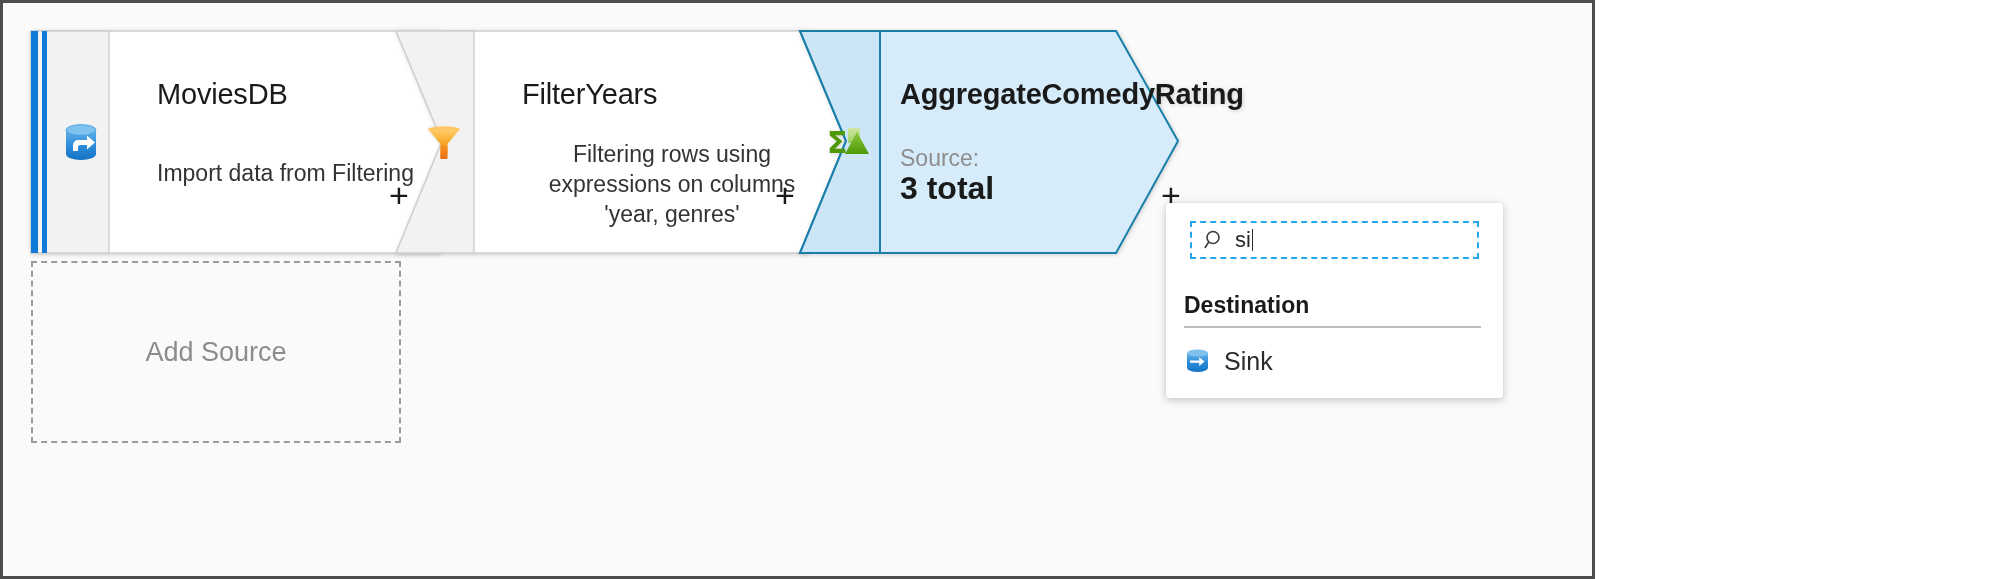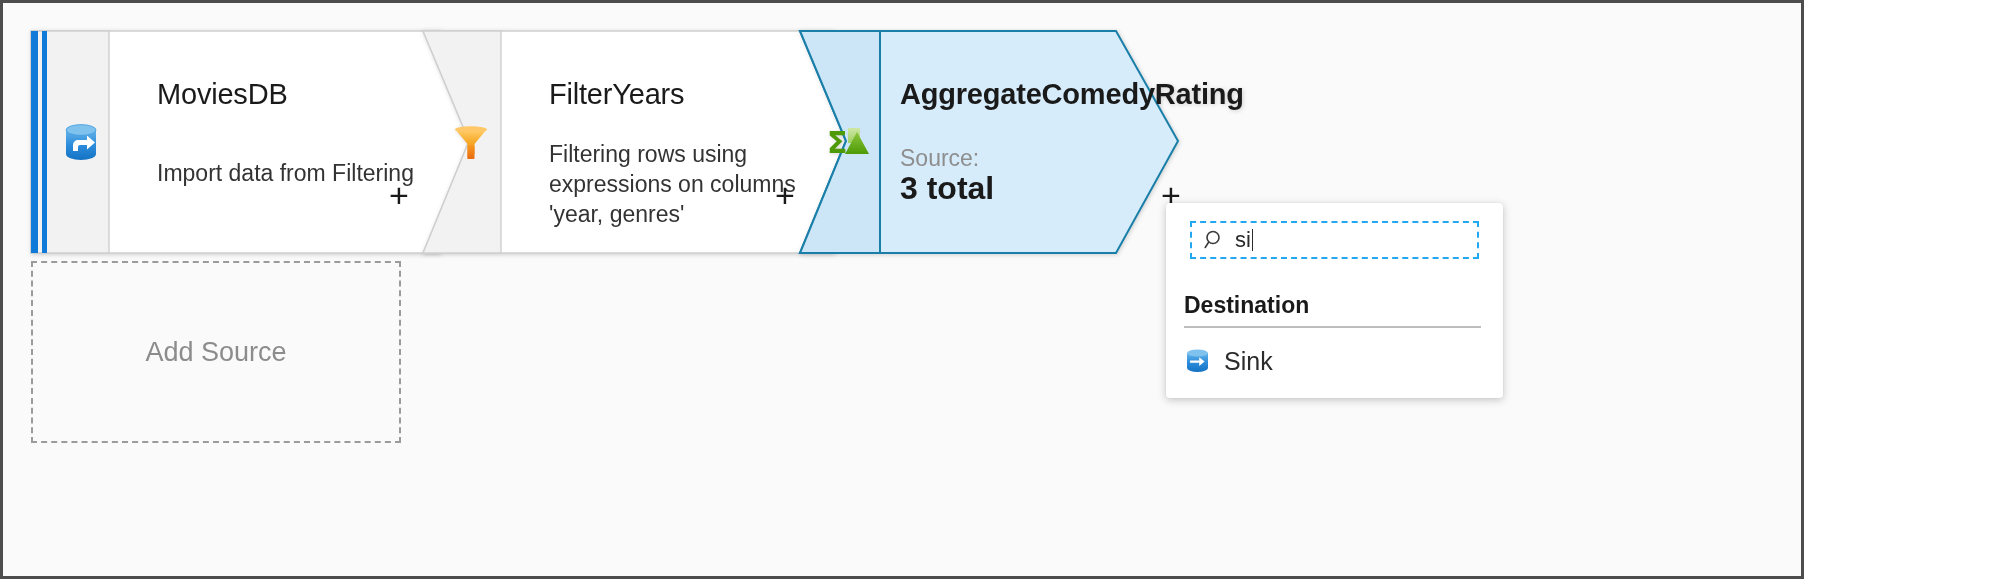--- a/index.html
+++ b/index.html
@@ -7,21 +7,21 @@
     padding: 0;
     background: #ffffff;
   }
   body {
     font-family: "Liberation Sans", sans-serif;
     -webkit-font-smoothing: antialiased;
   }
 
   #screen {
     position: relative;
-    width: 1804px;
+    width: 1595px;
     height: 579px;
     box-sizing: border-box;
     border: 3px solid #4d4d4d;
     background: #737373;
     overflow: hidden;
   }
 
   
   #canvas {
     position: absolute;
@@ -255,21 +255,21 @@
       <div class="node-content" style="left:78px; width:392px;">
         <div class="node-title" style="left:48px; top:47px;">MoviesDB</div>
         <div class="node-desc" style="left:48px; top:127px; width:300px;">Import data from Filtering</div>
       </div>
     </div>
 
     <div class="plus-btn" style="left:381px; top:178px;">+</div>
 
     <div class="connector" style="left:460px; top:113px; width:52px;"></div>
 
-    <div class="node" id="node-filter" style="left:420px; top:28px; width:472px;">
+    <div class="node" id="node-filter" style="left:393px; top:28px; width:472px;text-align:center;">
       <svg class="node-svg" width="472" height="222" viewBox="0 0 472 222">
 
         <path d="M0,0 L410,0 L472,110 L410,222 L0,222 L46,110 Z" fill="#ffffff" stroke="#cfcfcf" stroke-width="1.4"></path>
 
         <path d="M0,0 L78,0 L78,222 L0,222 L46,110 Z" fill="#f2f2f2" stroke="#cfcfcf" stroke-width="1.4"></path>
       </svg>
 
       <div class="icon-strip" style="left:18px; width:60px;">
         <svg width="40" height="42" viewBox="0 0 40 42">
           <defs>

